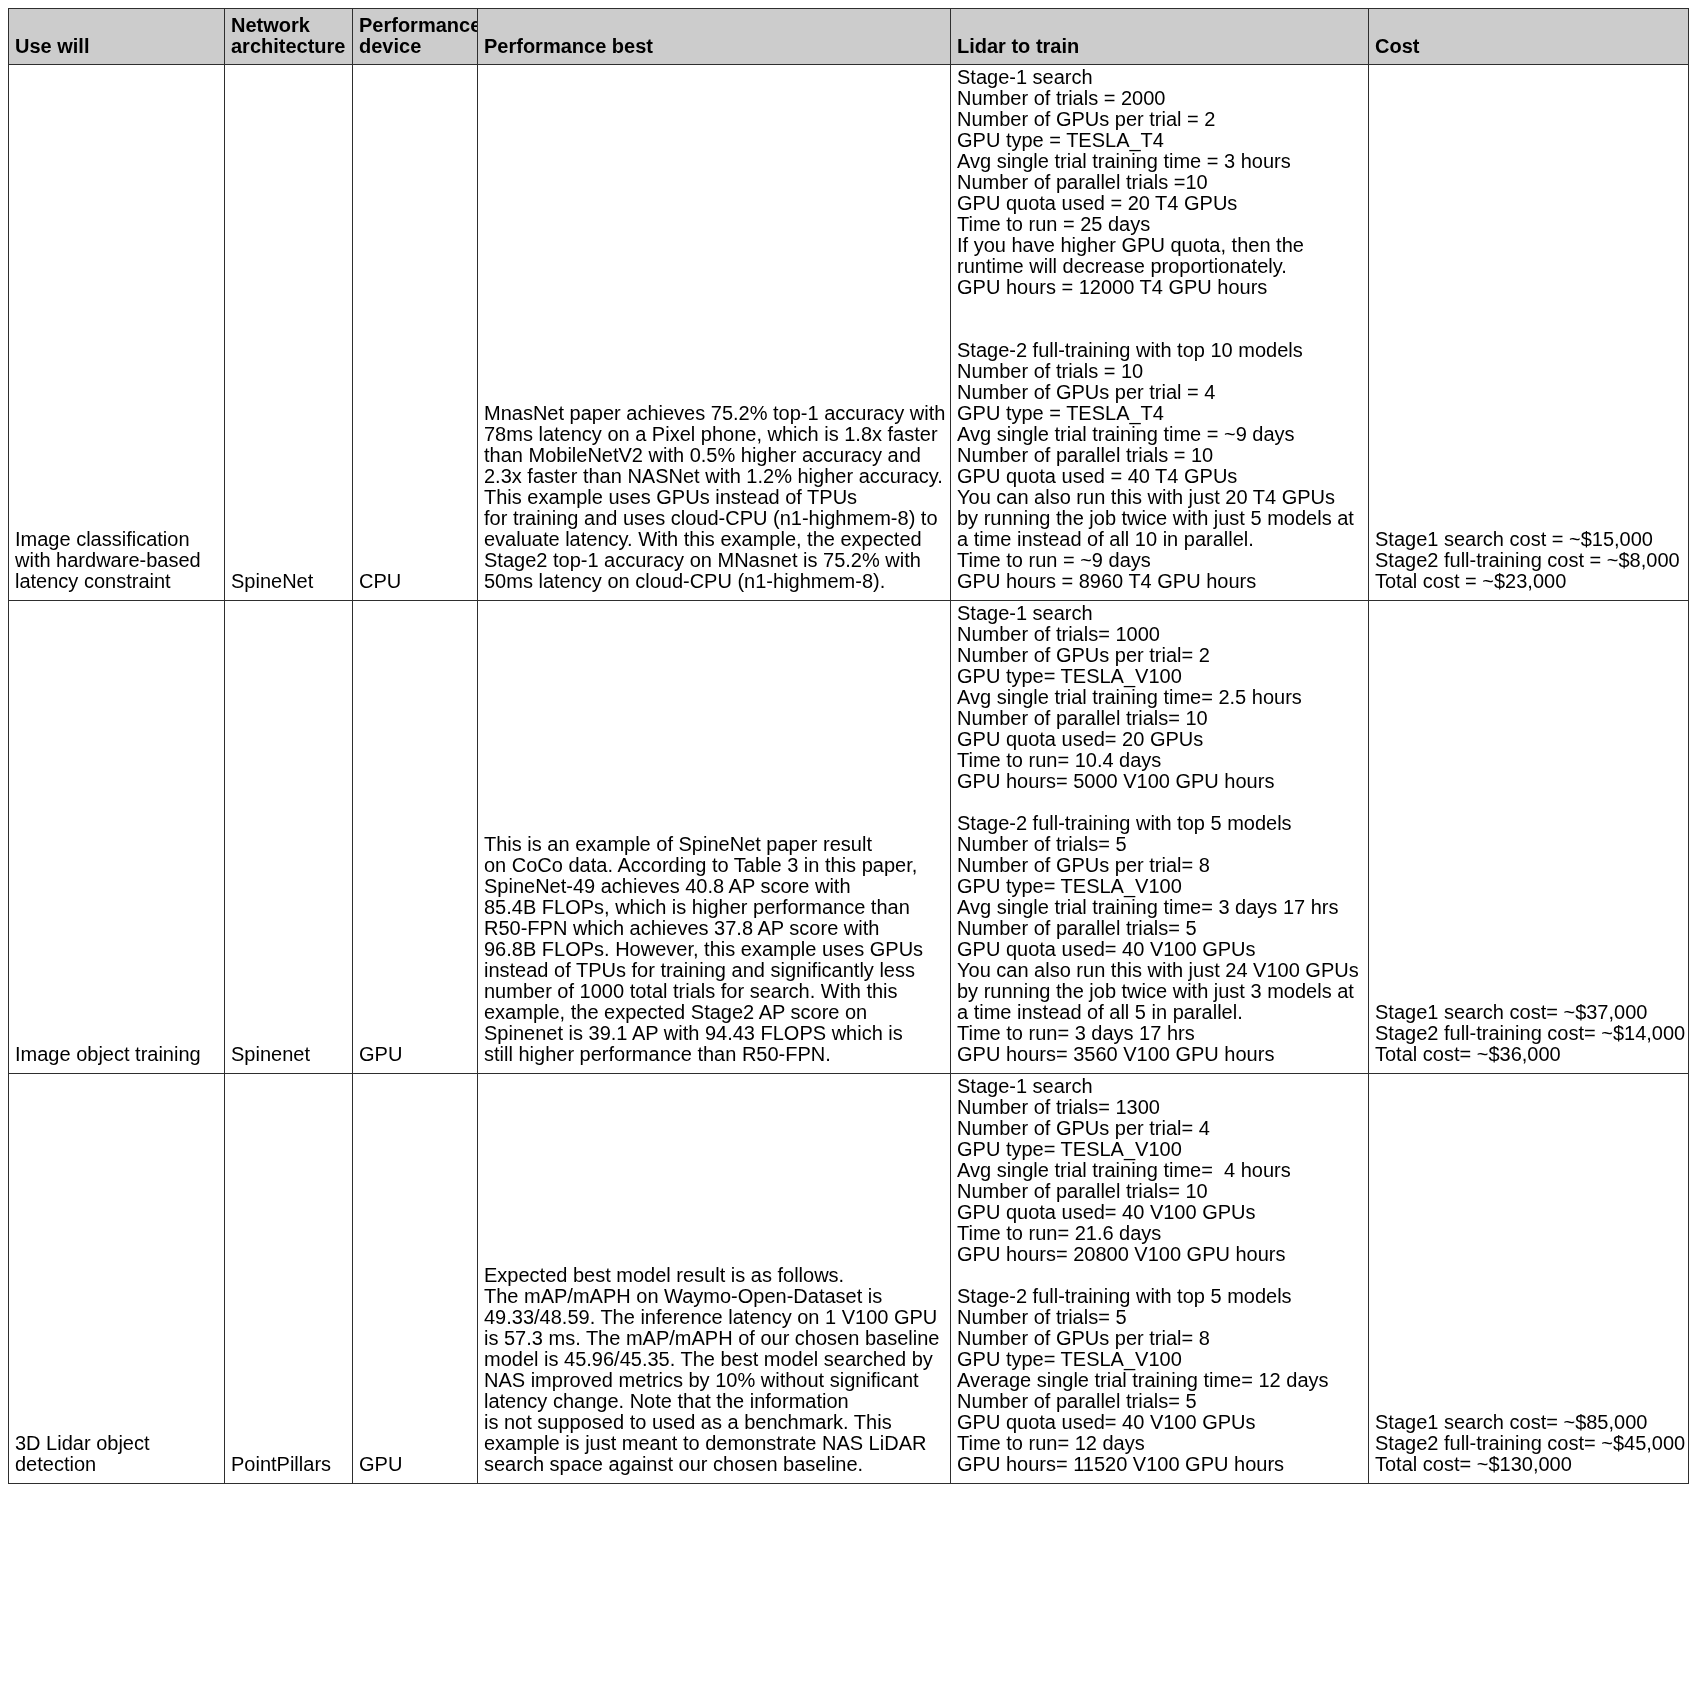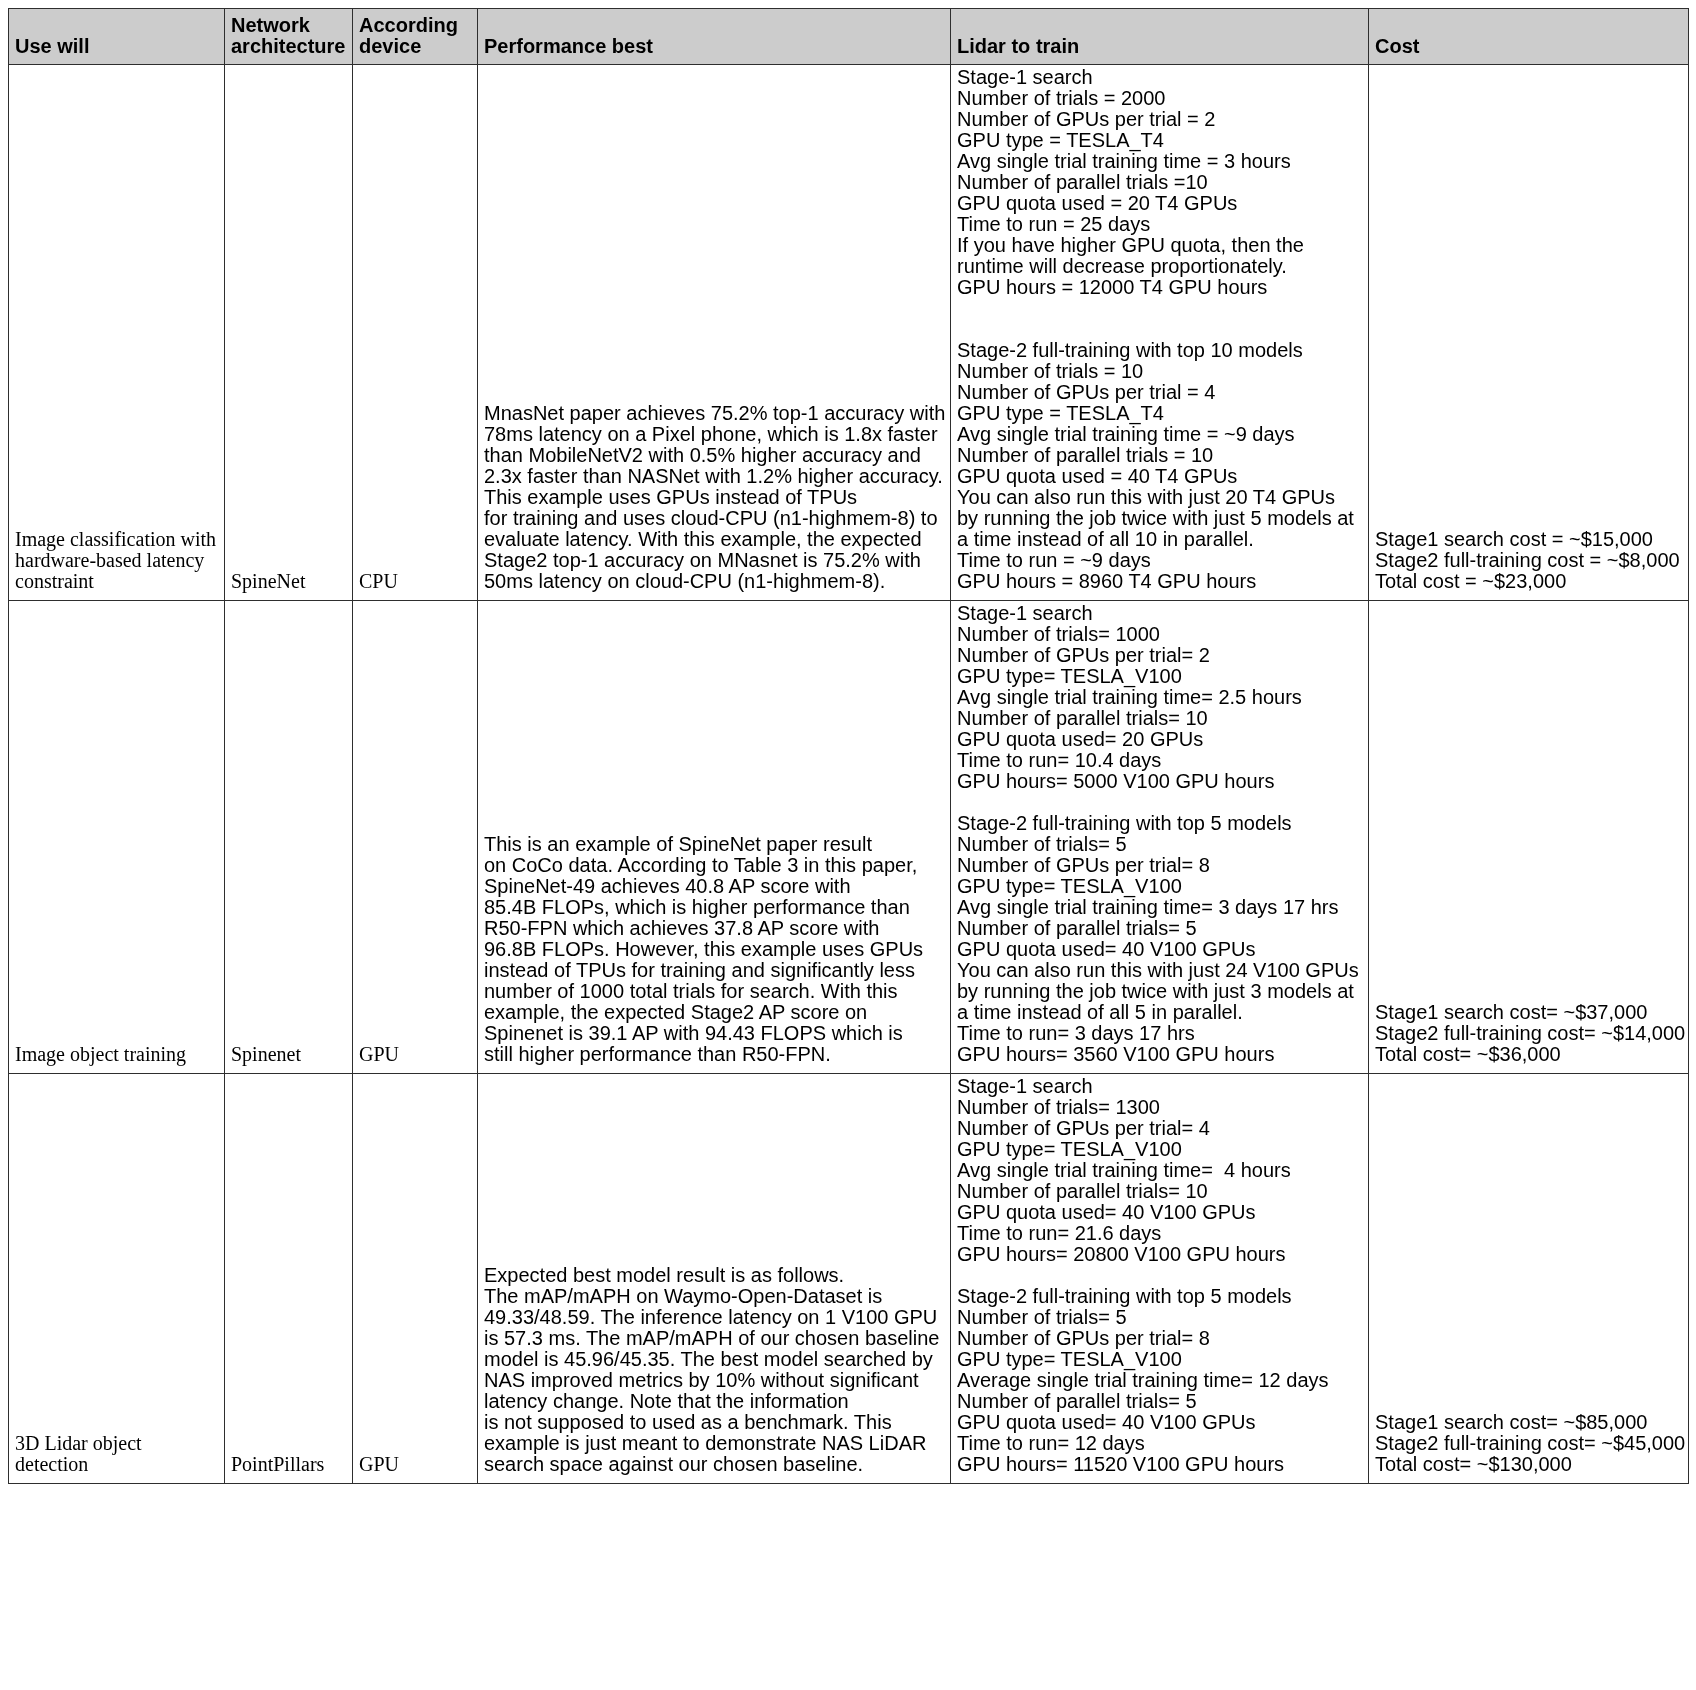--- a/index.html
+++ b/index.html
@@ -29,21 +29,20 @@
     background: #cccccc;
     font-weight: bold;
     padding-top: 6px;
     padding-bottom: 7px;
   }
   .nas-table td.pre {
     white-space: pre;
   }
   .nas-table td.wrap {
     white-space: normal;
-    font-family: Liberation Serif, serif;
   }
   
   col.c-usecase     { width: 216px; }
   col.c-arch        { width: 128px; }
   col.c-device      { width: 125px; }
   col.c-perf        { width: 473px; }
   col.c-time        { width: 418px; }
   col.c-cost        { width: 320px; }
 </style>
 </head>
@@ -55,21 +54,21 @@
     <col class="c-arch">
     <col class="c-device">
     <col class="c-perf">
     <col class="c-time">
     <col class="c-cost">
   </colgroup>
   <thead>
     <tr>
       <th>Use will</th>
       <th>Network architecture</th>
-      <th>According device</th>
+      <th>Performance device</th>
       <th>Performance best</th>
       <th>Lidar to train</th>
       <th>Cost</th>
     </tr>
   </thead>
   <tbody>
     <tr>
       <td class="wrap">Image classification with hardware-based latency constraint</td>
       <td class="wrap">SpineNet</td>
       <td class="wrap">CPU</td>

